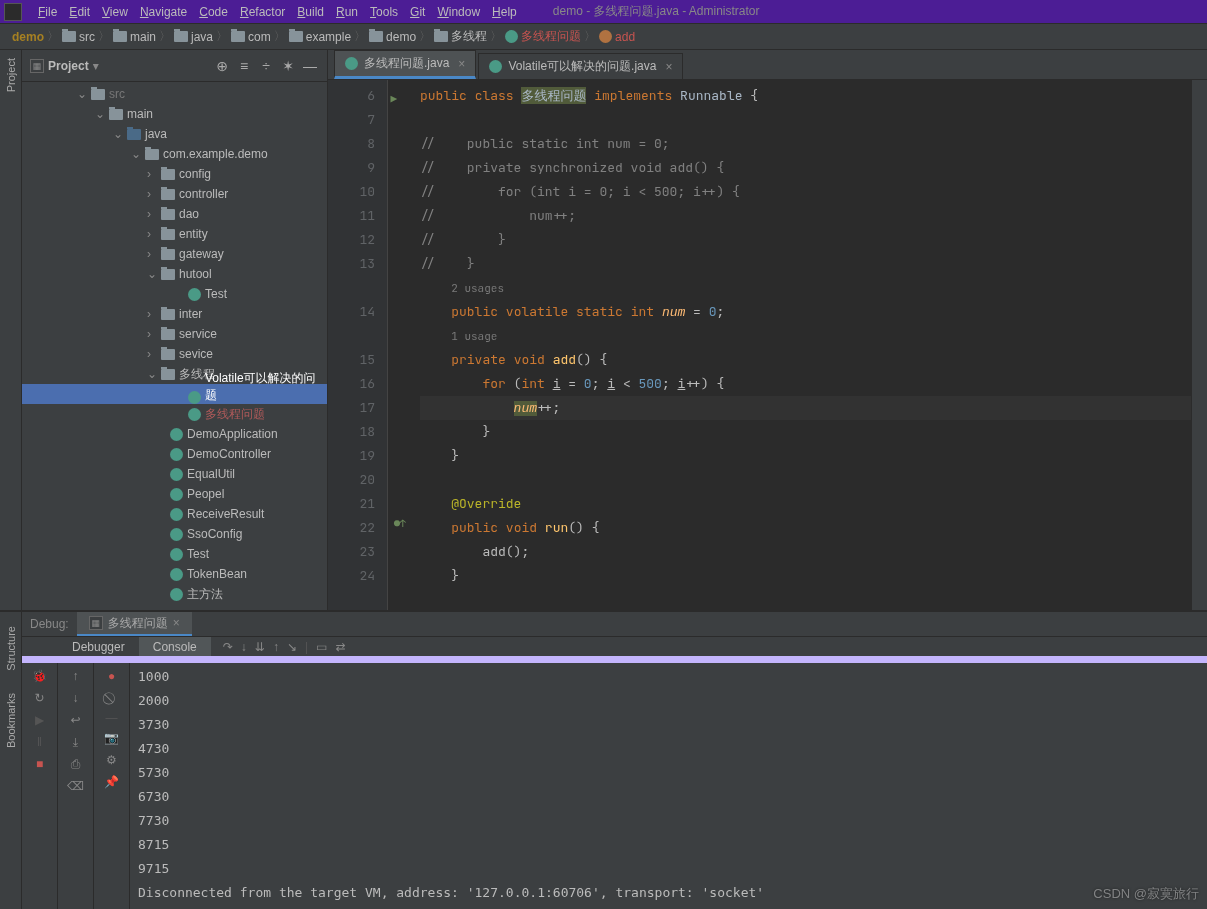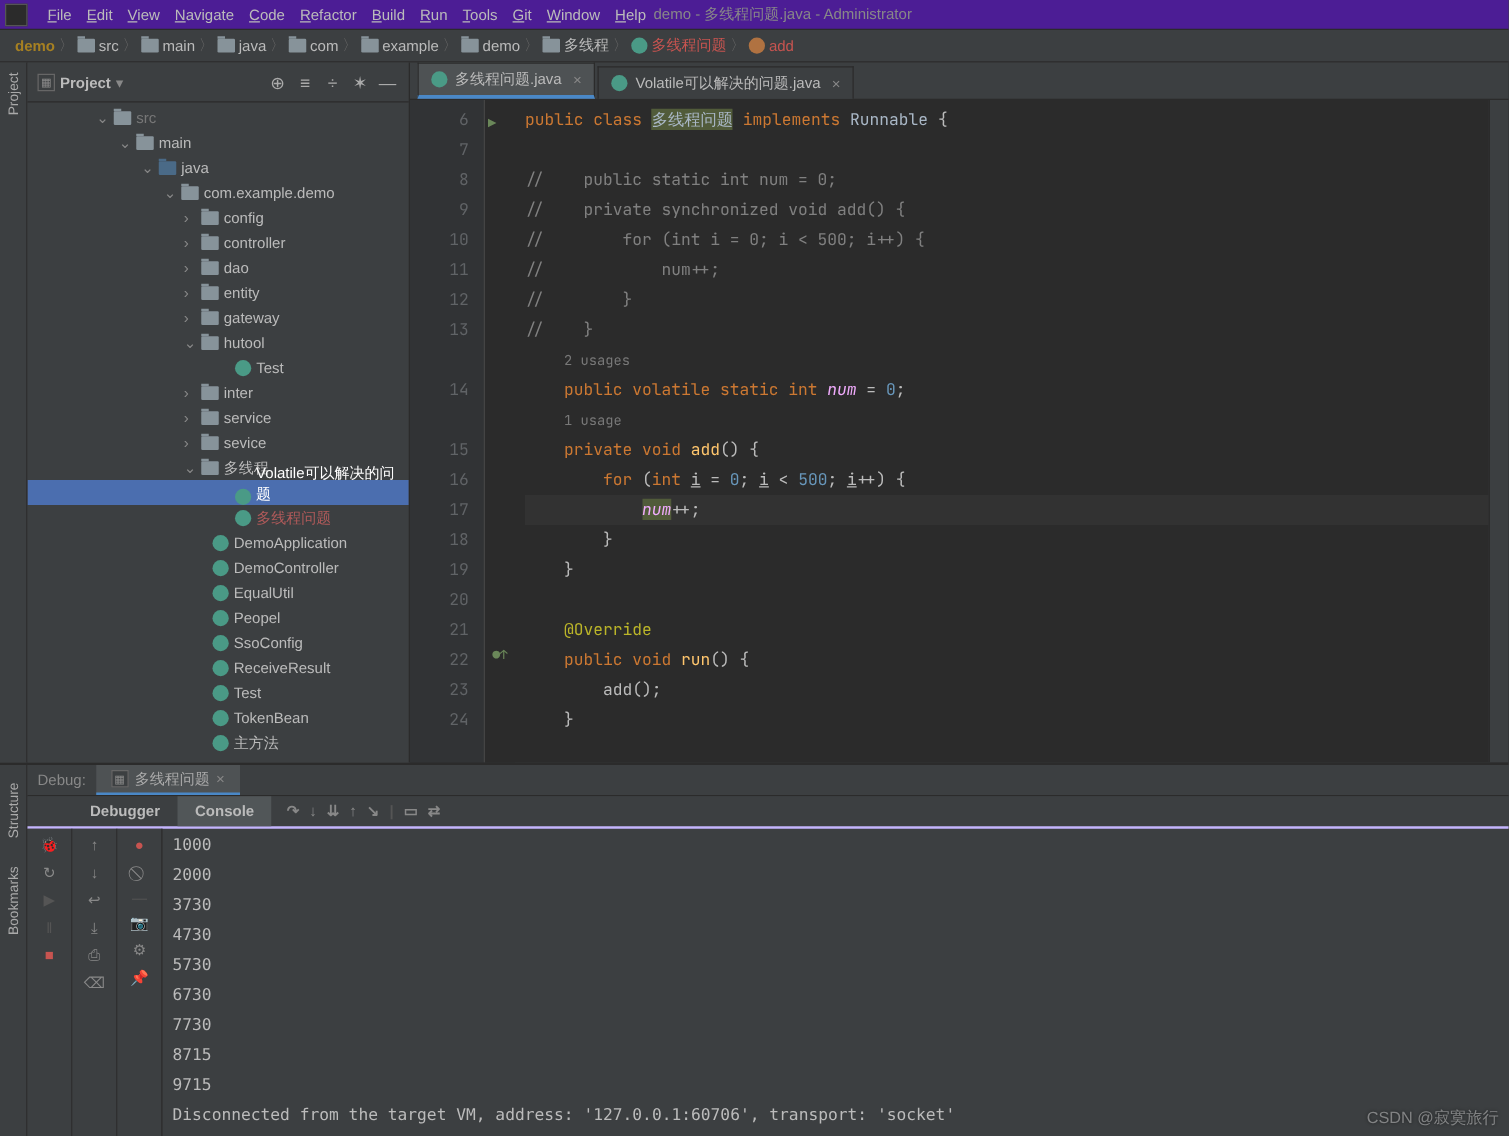--- a/index.html
+++ b/index.html
@@ -16,21 +16,21 @@
   height: 24px;
   background: #4c1d95;
   display: flex;
   align-items: center;
   padding: 0 4px;
   border-bottom: 1px solid #2b2b2b;
 }
 .menubar-logo { width: 18px; height: 18px; background: #2b2b2b; border: 1px solid #555; margin-right: 10px; }
 .menubar-item { padding: 0 6px; cursor: pointer; color: #bbbbbb; }
 .menubar-item u { text-decoration: underline; }
-.menubar-title { color: #888; }
+.menubar-title { margin-left: 30px; color: #888; }
 .breadcrumb {
   height: 26px;
   background: #3c3f41;
   display: flex;
   align-items: center;
   padding: 0 10px;
   border-bottom: 1px solid #2b2b2b;
 }
 .crumb { padding: 0 2px; display: flex; align-items: center; gap: 3px; cursor: pointer; }
 .crumb-sep { color: #666; margin: 0 1px; }
@@ -66,35 +66,35 @@
 .gutter-run { position: absolute; right: -22px; top: 3px; color: #6a8759; font-size: 11px; }
 .fold-col { width: 24px; background: #2b2b2b; color: #555; }
 .fold-col div { height: 24px; line-height: 24px; text-align: center; font-size: 10px; }
 .code { flex: 1; padding: 4px 0 4px 8px; }
 .code-line { height: 24px; line-height: 24px; white-space: pre; }
 .code-line.cur { background: #323232; }
 .kw { color: #cc7832; }
 .num { color: #6897bb; }
 .com { color: #808080; }
 .fn { color: #ffc66d; }
-.ident { color: #f0abfc; font-style: italic; }
+.ident { color: #fdba74; font-style: italic; font-family: Liberation Mono, monospace; }
 .cls { color: #a9b7c6; }
 .anno { color: #bbb529; }
 .hilite { background: #515b3a; }
 .inlay { color: #787878; font-size: 11px; }
 .bottom-panel { height: 300px; border-top: 2px solid #2b2b2b; display: flex; }
 .left-stripe-bottom { width: 22px; background: #3c3f41; border-right: 1px solid #2b2b2b; display: flex; flex-direction: column; align-items: center; padding-top: 6px; gap: 6px; }
 .strip-btn { width: 18px; height: 18px; cursor: pointer; display: flex; align-items: center; justify-content: center; color: #888; }
 .strip-btn.active { color: #6a8759; }
 .strip-btn.red { color: #c75450; }
 .debug-tabs { height: 25px; background: #3c3f41; display: flex; align-items: center; border-bottom: 1px solid #2b2b2b; }
 .debug-tabs .dtab { padding: 0 12px; height: 100%; display: flex; align-items: center; cursor: pointer; color: #aaa; gap: 5px; }
 .debug-tabs .dtab.label { color: #888; padding: 0 8px; }
 .debug-tabs .dtab.active { background: #4e5254; border-bottom: 2px solid #4a88c7; }
-.debug-subtabs { height: 26px; background: #3c3f41; display: flex; align-items: center; border-bottom: 2px solid #c4b5fd; font-weight: bold; }
+.debug-subtabs { height: 26px; background: #3c3f41; display: flex; align-items: center; border-bottom: 7px solid #c4b5fd; }
 .debug-subtabs .stab { padding: 0 14px; height: 100%; display: flex; align-items: center; cursor: pointer; }
 .debug-subtabs .stab.active { background: #515658; }
 .debug-toolbar-icons { display: flex; gap: 8px; margin-left: 12px; color: #888; }
 .db-col { width: 36px; background: #3c3f41; border-right: 1px solid #2b2b2b; display: flex; flex-direction: column; align-items: center; padding-top: 4px; gap: 4px; }
 .console-body { flex: 1; display: flex; }
 .console-out { flex: 1; font-family: Consolas, monospace; font-size: 13px; color: #bbbbbb; padding: 2px 8px; overflow: hidden; line-height: 24px; }
 .watermark { position: fixed; right: 8px; bottom: 6px; color: #bbb; opacity: 0.55; font-size: 13px; font-family: sans-serif; text-shadow: 0 0 3px #000; }
 .app-ico { width:14px;height:14px;background:#3c3f41;border:1px solid #666;display:inline-block;font-size:9px;text-align:center;line-height:12px;color:#888; }
 .right-scroll { width: 16px; background: #3c3f41; border-left: 1px solid #2b2b2b; }
 </style>
@@ -290,26 +290,26 @@
           <span>EqualUtil</span>
         </div>
         <div class="tree-row" style="padding-left: 134px;">
           <span class="chev"></span>
           <span class="icon-java"></span>
           <span>Peopel</span>
         </div>
         <div class="tree-row" style="padding-left: 134px;">
           <span class="chev"></span>
           <span class="icon-java"></span>
+          <span>ReceiveResult</span>
+        </div>
+        <div class="tree-row" style="padding-left: 134px;">
+          <span class="chev"></span>
+          <span class="icon-java"></span>
           <span>SsoConfig</span>
-        </div>
-        <div class="tree-row" style="padding-left: 134px;">
-          <span class="chev"></span>
-          <span class="icon-java"></span>
-          <span>ReceiveResult</span>
         </div>
         <div class="tree-row" style="padding-left: 134px;">
           <span class="chev"></span>
           <span class="icon-java"></span>
           <span>Test</span>
         </div>
         <div class="tree-row" style="padding-left: 134px;">
           <span class="chev"></span>
           <span class="icon-java"></span>
           <span>TokenBean</span>

